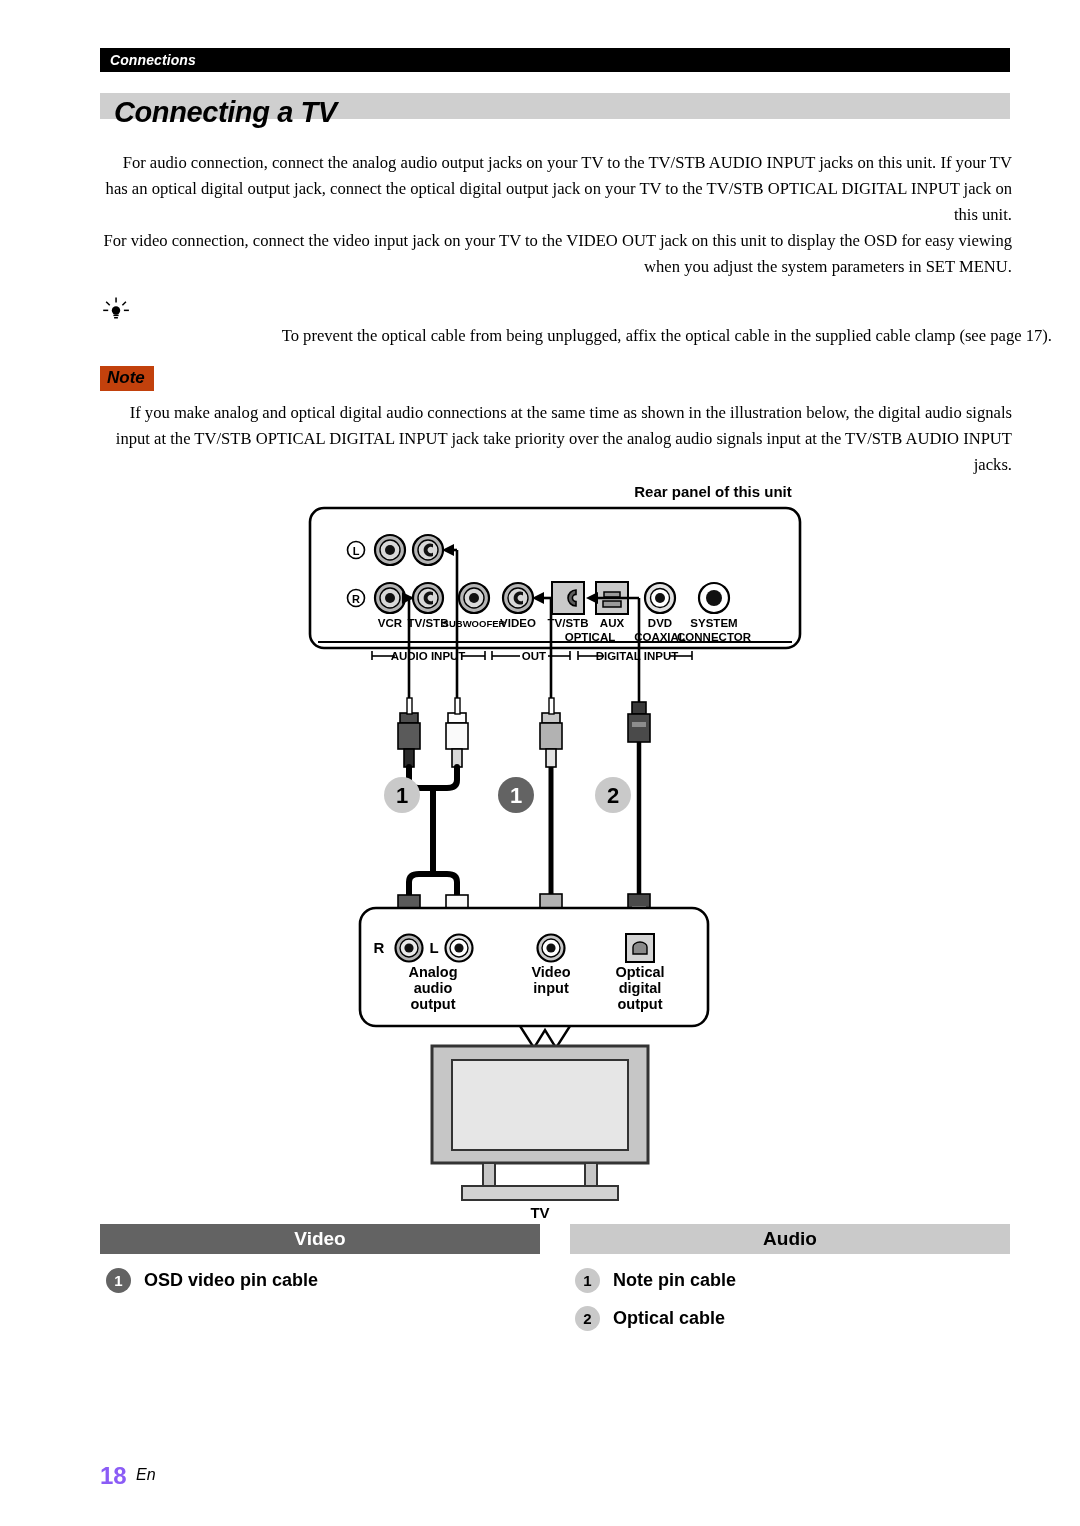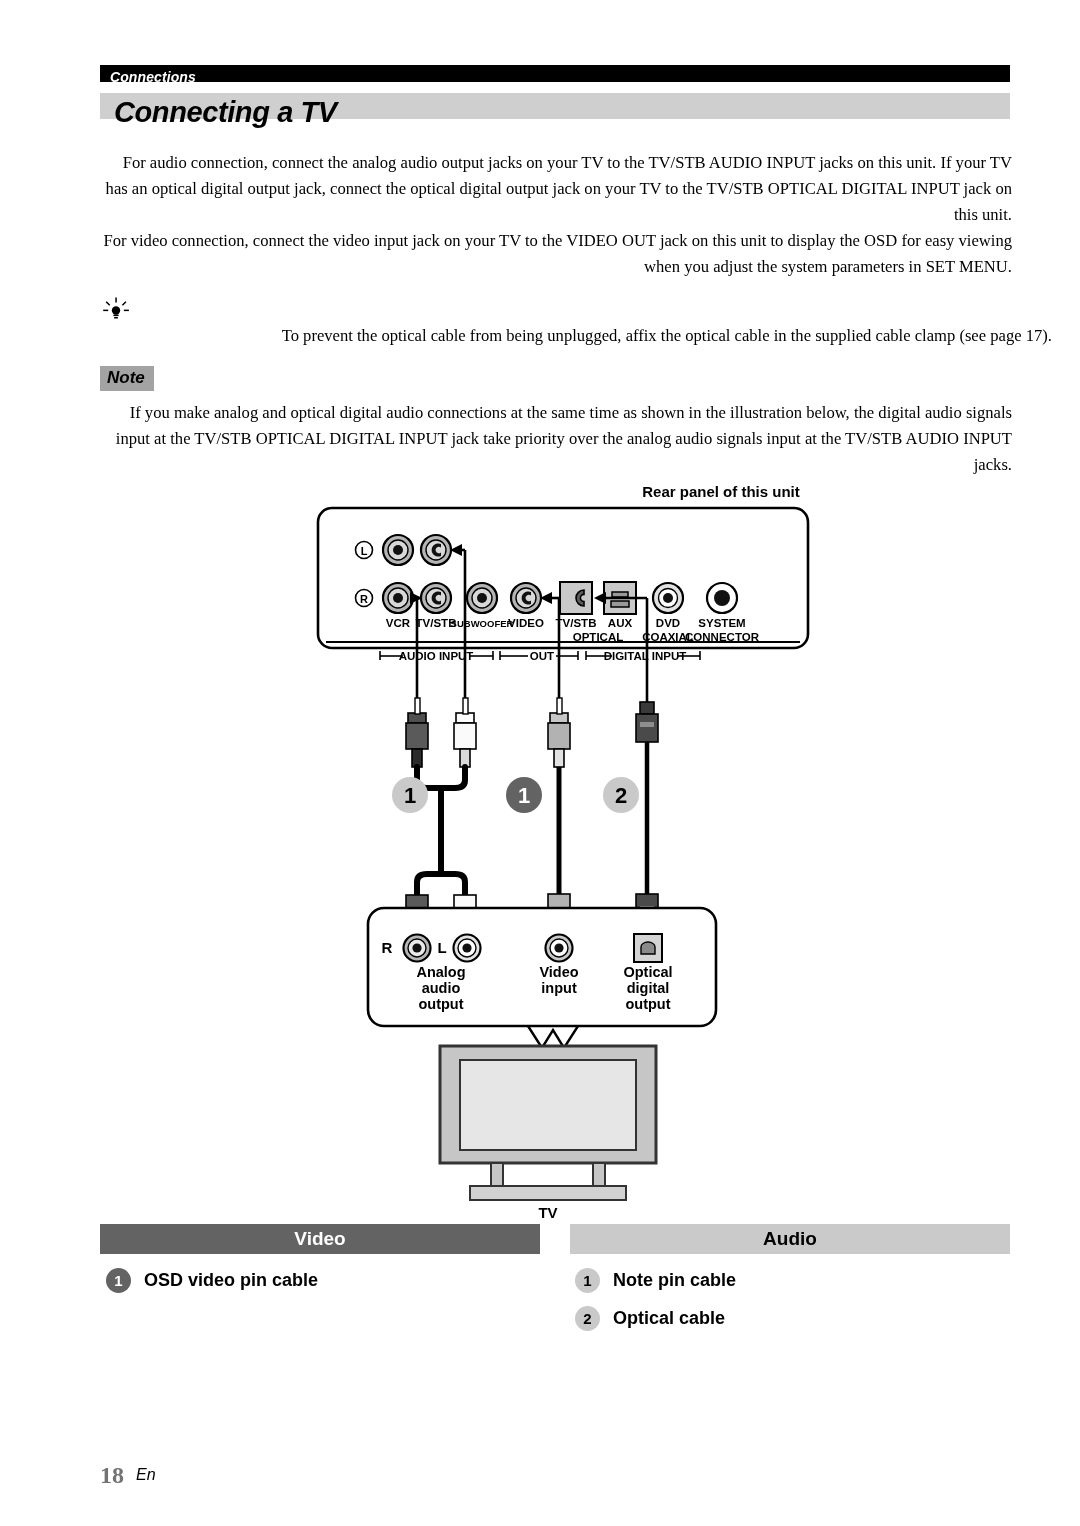--- a/index.html
+++ b/index.html
@@ -13,23 +13,23 @@
     position: relative;
     font-family: "Liberation Serif", serif;
     color: #000;
     overflow: hidden;
   }
 
   
   .running-head {
     position: absolute;
     left: 100px;
-    top: 65px;
+    top: 48px;
     width: 910px;
-    height: 17px;
+    height: 24px;
     background: #000000;
     color: #ffffff;
     font-family: "Liberation Sans", sans-serif;
     font-style: italic;
     font-weight: bold;
     font-size: 14px;
     line-height: 24px;
     padding-left: 10px;
     box-sizing: border-box;
     letter-spacing: .1px;
@@ -74,34 +74,34 @@
     top: 296px;
     width: 30px;
     height: 26px;
   }
   #para-tip { left: 100px; top: 323px; width: 912px; margin-left: 40px; }
 
   .note-badge {
     position: absolute;
     left: 100px;
     top: 366px;
-    background: #a3a3a3;
+    background: #c2410c;
     font-family: "Liberation Sans", sans-serif;
     font-style: italic;
     font-weight: bold;
     font-size: 17px;
     padding: 2px 9px 3px 7px;
     color: #000;
   }
   #para-note { left: 100px; top: 400px; width: 912px; }
 
   
   #diagram {
     position: absolute;
-    left: 8px;
+    left: 0px;
     top: 470px;
     width: 860px;
     height: 750px;
   }
 
   
   .legend-bar {
     position: absolute;
     height: 30px;
     line-height: 30px;
@@ -145,24 +145,24 @@
     flex: 0 0 auto;
   }
   .badge-dark  { background: #636363; color: #ffffff; }
   .badge-light { background: #c9c9c9; color: #000000; }
 
   
   #footer-page {
     position: absolute;
     left: 100px;
     top: 1462px;
-    font-family: Liberation Serif, serif;
+    font-family: Liberation Sans, sans-serif;
     font-size: 24px;
     font-weight: bold;
-    color: #737373;
+    color: #8b5cf6;
   }
   #footer-lang {
     position: absolute;
     left: 136px;
     top: 1466px;
     font-family: "Liberation Sans", sans-serif;
     font-size: 16px;
     font-style: italic;
     color: #000;
   }

